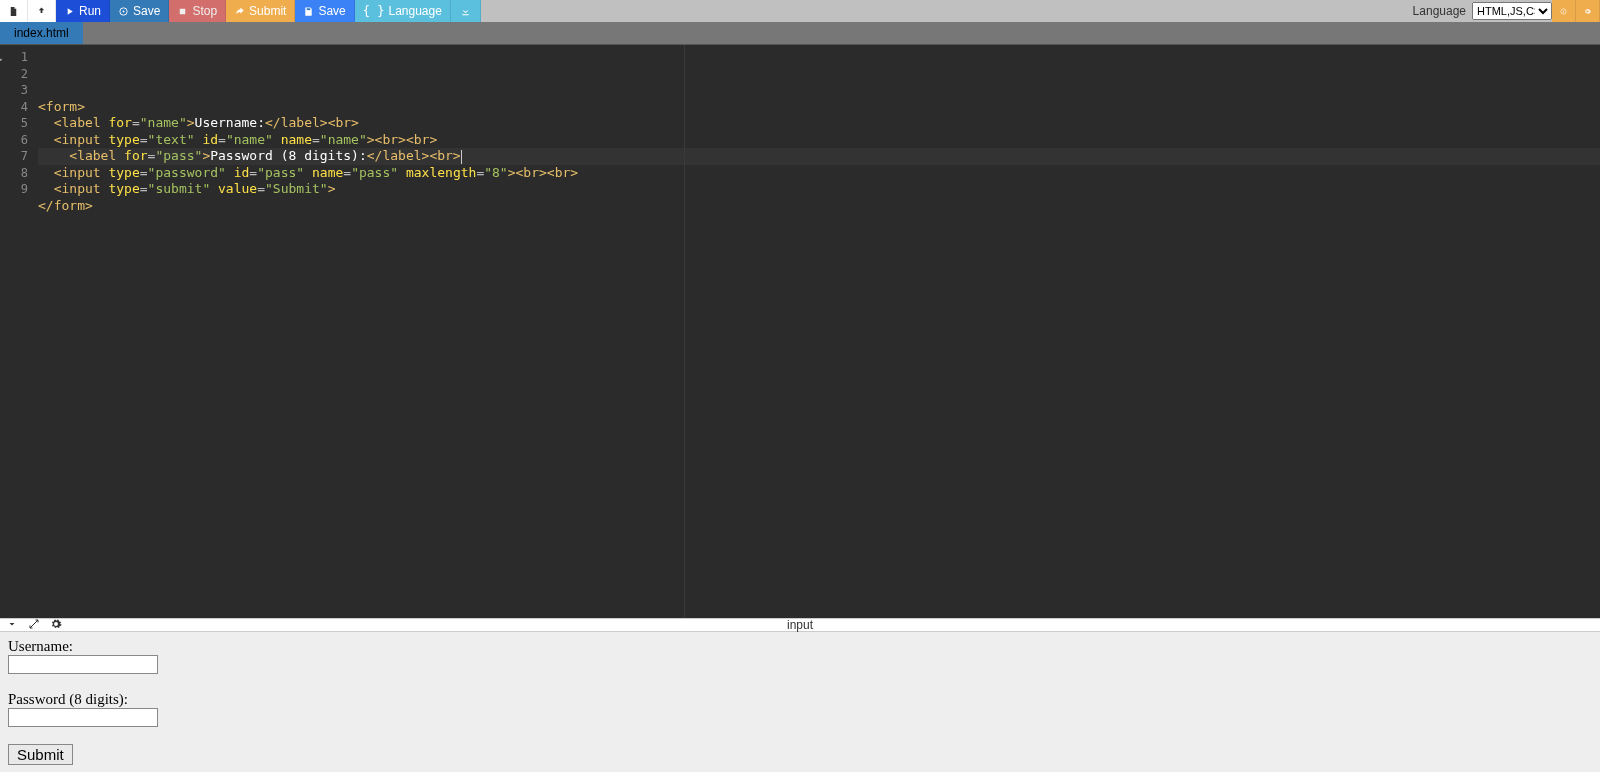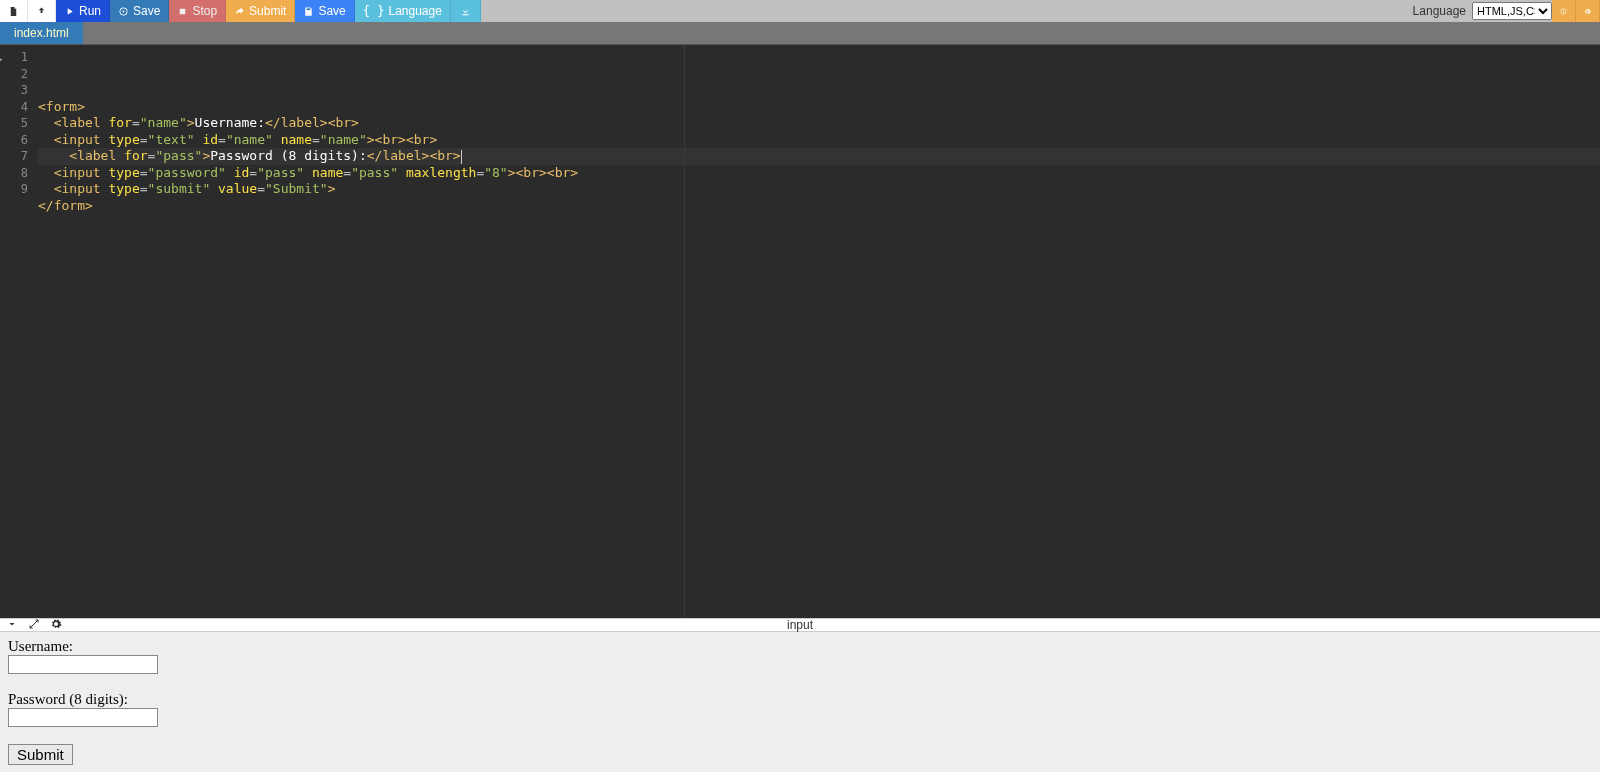--- a/index.html
+++ b/index.html
@@ -48,21 +48,21 @@
   .tb-gear { background:#f0ad4e; width:24px; }
 
   .tabs {
     height: 22px;
     background: #777;
     display: flex;
     align-items: stretch;
   }
   .tab {
     background: #337ab7;
-    color: #fef9c3;
+    color: #000000;
     font-size: 12px;
     padding: 0 14px;
     display: flex;
     align-items: center;
   }
 
   .editor {
     height: 574px;
     background: #2b2b2b;
     display: flex;

